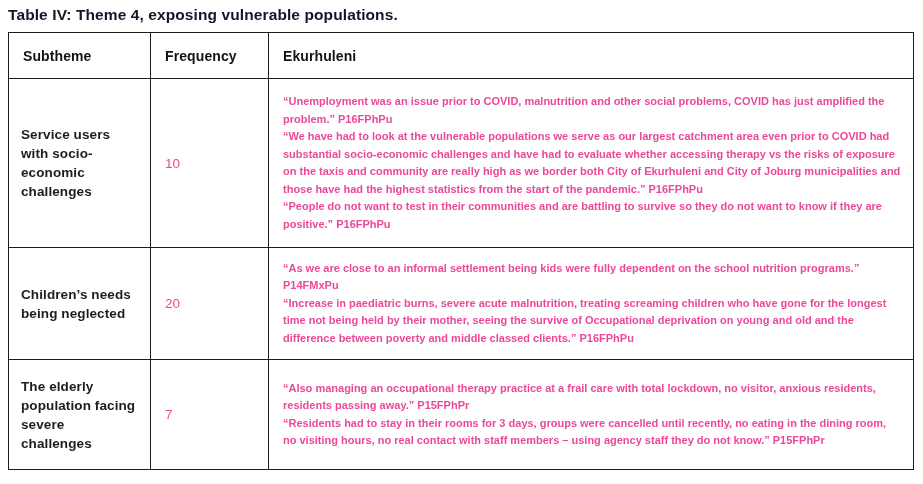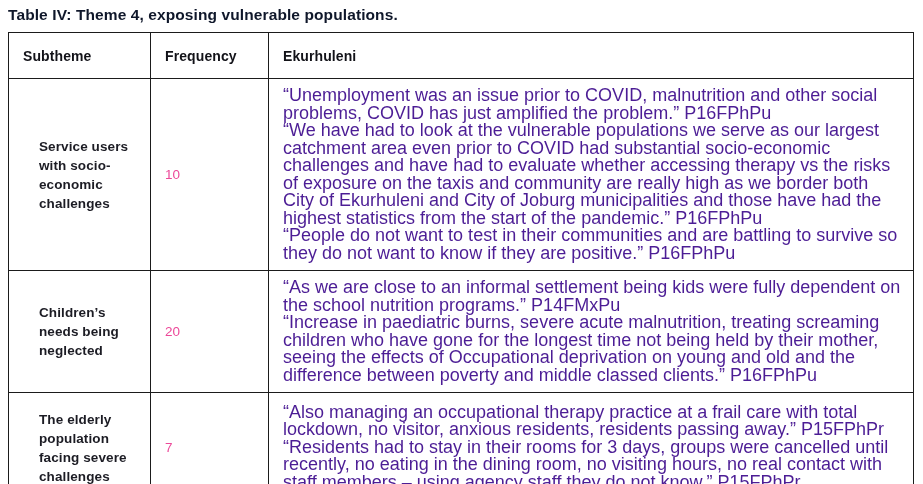--- a/index.html
+++ b/index.html
@@ -46,33 +46,34 @@
   }
   tbody tr.row-0 { height: 169px; }
   tbody tr.row-1 { height: 112px; }
   tbody tr.row-2 { height: 110px; }
 
   td.subtheme {
     font-size: 13.5px;
     font-weight: 700;
     color: #1c1c24;
     line-height: 19px;
-    padding: 0 12px 0 30px;
+    padding: 0 12px 0 12px;
     letter-spacing: 0.1px;
   }
   td.frequency {
     font-size: 13.5px;
     color: #ec4899;
     padding: 0 10px 0 14px;
   }
   td.quotation {
-    font-size: 18px;
-    color: #4c1d95;
+    font-size: 11px;
+    color: #ec4899;
     line-height: 17.5px;
     padding: 8px 12px 8px 14px;
+    font-weight: bold;
   }
   td.quotation .quote { display: block; }
 </style>
 </head>
 <body>
 
 <div class="page">
   <div class="table-title">Table IV: Theme 4, exposing vulnerable populations.</div>
 
   <table class="data-table">
@@ -96,21 +97,21 @@
           <span class="quote">“Unemployment was an issue prior to COVID, malnutrition and other social problems, COVID has just amplified the problem.” P16FPhPu</span>
           <span class="quote">“We have had to look at the vulnerable populations we serve as our largest catchment area even prior to COVID had substantial socio-economic challenges and have had to evaluate whether accessing therapy vs the risks of exposure on the taxis and community are really high as we border both City of Ekurhuleni and City of Joburg municipalities and those have had the highest statistics from the start of the pandemic.” P16FPhPu</span>
           <span class="quote">“People do not want to test in their communities and are battling to survive so they do not want to know if they are positive.” P16FPhPu</span>
         </td>
       </tr>
       <tr class="row-1">
         <td class="subtheme">Children’s needs being neglected</td>
         <td class="frequency">20</td>
         <td class="quotation">
           <span class="quote">“As we are close to an informal settlement being kids were fully dependent on the school nutrition programs.” P14FMxPu</span>
-          <span class="quote">“Increase in paediatric burns, severe acute malnutrition, treating screaming children who have gone for the longest time not being held by their mother, seeing the effects of Occupational deprivation on young and old and the difference between poverty and middle classed clients.” P16FPhPu</span>
+          <span class="quote">“Increase in paediatric burns, severe acute malnutrition, treating screaming children who have gone for the longest time not being held by their mother, seeing the survive of Occupational deprivation on young and old and the difference between poverty and middle classed clients.” P16FPhPu</span>
         </td>
       </tr>
       <tr class="row-2">
         <td class="subtheme">The elderly population facing severe challenges</td>
         <td class="frequency">7</td>
         <td class="quotation">
           <span class="quote">“Also managing an occupational therapy practice at a frail care with total lockdown, no visitor, anxious residents, residents passing away.” P15FPhPr</span>
           <span class="quote">“Residents had to stay in their rooms for 3 days, groups were cancelled until recently, no eating in the dining room, no visiting hours, no real contact with staff members – using agency staff they do not know.” P15FPhPr</span>
         </td>
       </tr>

